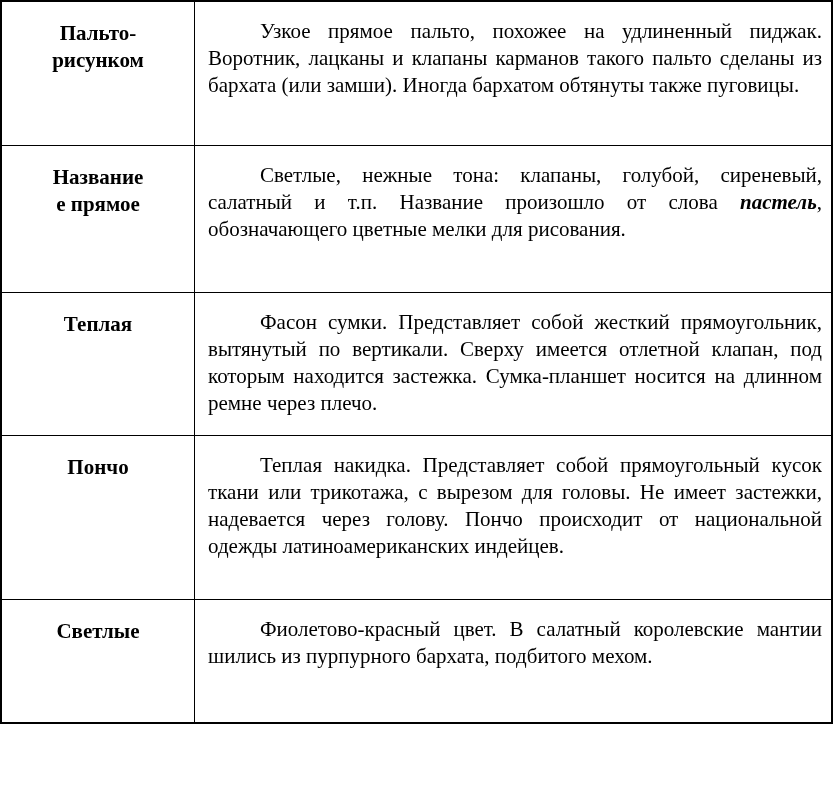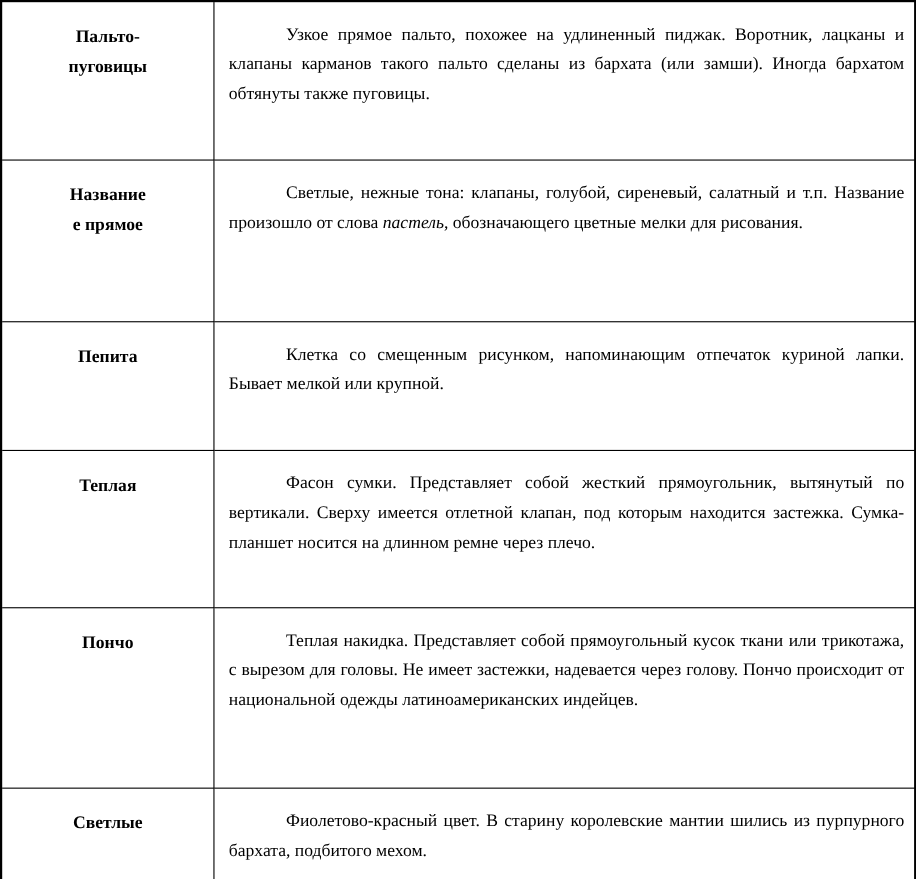--- a/index.html
+++ b/index.html
@@ -14,82 +14,76 @@
   }
   table.glossary {
     width: 833px;
     border-collapse: collapse;
     table-layout: fixed;
     border: 2px solid #000000;
   }
   table.glossary td {
     border: 1px solid #000000;
     vertical-align: top;
-    font-size: 16px;
+    font-size: 21px;
     line-height: 27px;
   }
   td.term-cell {
     width: 180px;
     text-align: center;
     font-weight: bold;
     padding: 18px 6px 14px 6px;
   }
   td.def-cell {
     padding: 16px 9px 14px 13px;
     margin-left: 24px;
   }
   td.def-cell p {
     margin: 0;
     text-align: justify;
     text-indent: 52px;
   }
-  td.def-cell p .it { font-style: italic; }
+  td.def-cell p .it { font-style: italic; font-weight: bold; }
   
   tr.r0 td { height: 111px; }
   tr.r1 td { height: 114px; }
   tr.r2 td { height: 84px;  }
   tr.r3 td { height: 110px; }
   tr.r4 td { height: 131px; }
   tr.r5 td { height: 90px;  }
 </style>
 </head>
 <body>
 
 <table class="glossary">
   <tbody id="glossary-body">
       <tr class="r0">
-        <td class="term-cell"><span>Пальто-</span><br><span>пуговицы</span></td>
+        <td class="term-cell"><span>Пальто-</span><br><span>рисунком</span></td>
         <td class="def-cell">
           <p><span>Узкое прямое пальто, похожее на удлиненный пиджак. Воротник, лацканы и клапаны карманов такого пальто сделаны из бархата (или замши). Иногда бархатом обтянуты также пуговицы.</span></p>
         </td>
       </tr>
       <tr class="r1">
         <td class="term-cell"><span>Название</span><br><span>е прямое</span></td>
         <td class="def-cell">
           <p><span>Светлые, нежные тона: клапаны, голубой, сиреневый, салатный и т.п. Название произошло от слова </span><span class="it">пастель</span><span>, обозначающего цветные мелки для рисования.</span></p>
-        </td>
-      </tr>
-      <tr class="r2">
-        <td class="term-cell"><span>Пепита</span></td>
-        <td class="def-cell">
-          <p><span>Клетка со смещенным рисунком, напоминающим отпечаток куриной лапки. Бывает мелкой или крупной.</span></p>
         </td>
       </tr>
       <tr class="r3">
         <td class="term-cell"><span>Теплая</span></td>
         <td class="def-cell">
           <p><span>Фасон сумки. Представляет собой жесткий прямоугольник, вытянутый по вертикали. Сверху имеется отлетной клапан, под которым находится застежка. Сумка-планшет носится на длинном ремне через плечо.</span></p>
         </td>
       </tr>
       <tr class="r4">
         <td class="term-cell"><span>Пончо</span></td>
         <td class="def-cell">
           <p><span>Теплая накидка. Представляет собой прямоугольный кусок ткани или трикотажа, с вырезом для головы. Не имеет застежки, надевается через голову. Пончо происходит от национальной одежды латиноамериканских индейцев.</span></p>
         </td>
       </tr>
       <tr class="r5">
         <td class="term-cell"><span>Светлые</span></td>
         <td class="def-cell">
-          <p><span>Фиолетово-красный цвет. В старину королевские мантии шились из пурпурного бархата, подбитого мехом.</span></p>
+          <p><span>Фиолетово-красный цвет. В салатный королевские мантии шились из пурпурного бархата, подбитого мехом.</span></p>
         </td>
       </tr>
     </tbody>
 </table>
 
 </body></html>

